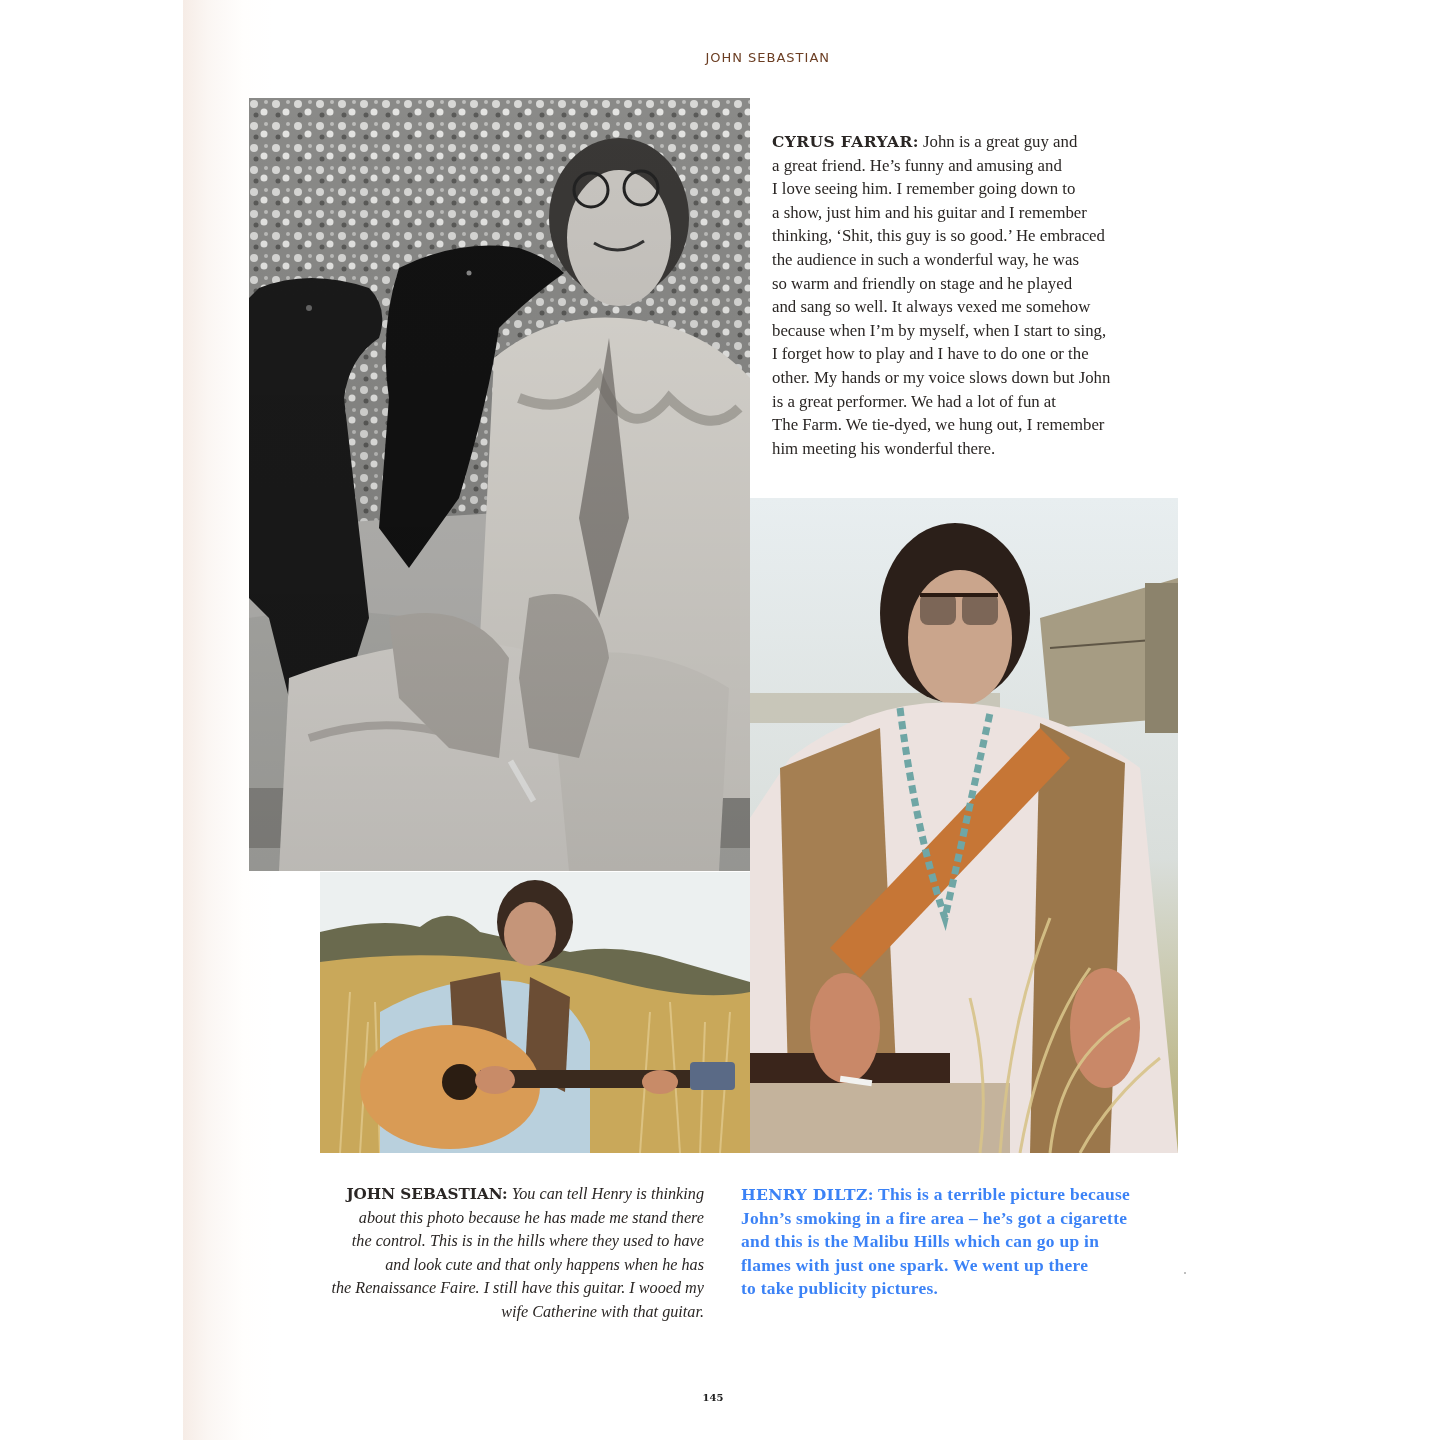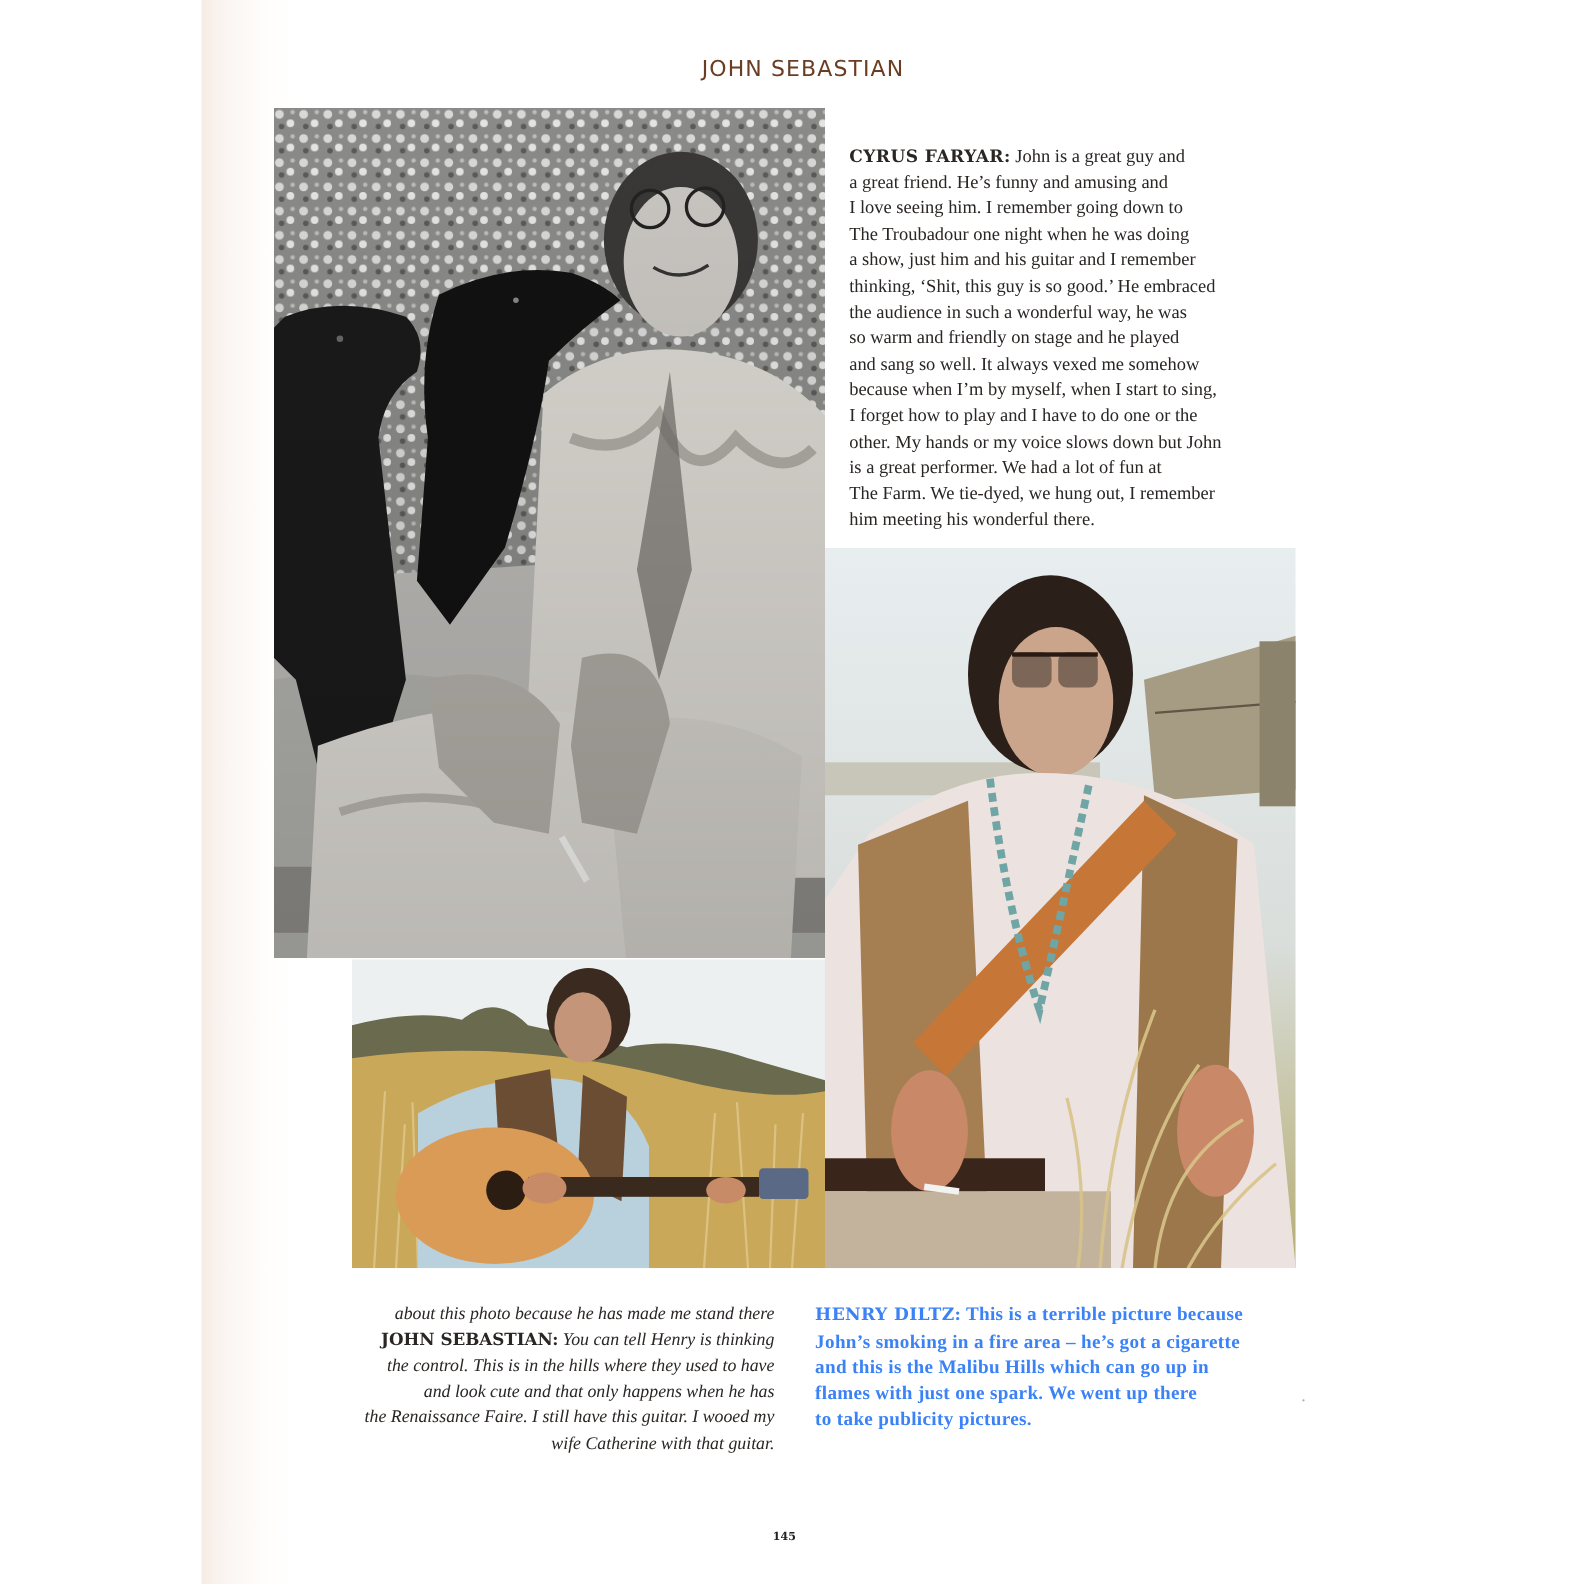--- a/index.html
+++ b/index.html
@@ -7,22 +7,22 @@
       width: 1445px; height: 1445px; position: relative; overflow: hidden;
       background: #ffffff;
       font-family: "Liberation Serif", "DejaVu Serif", serif;
     }
     .outer-white { position: absolute; left: 0; top: 0; width: 183px; height: 1445px; background: #ffffff; }
     .page {
       position: absolute; left: 183px; top: 0; width: 1262px; height: 1440px;
       background: linear-gradient(to right, #f6ece6 0px, #fbf6f3 25px, #fffefd 60px, #ffffff 90px);
     }
     .running-head {
-      position: absolute; left: 630px; top: 50px; width: 200px; text-align: center;
-      font-family: "DejaVu Sans", sans-serif; font-size: 20px; letter-spacing: 1px;
+      position: absolute; left: 630px; top: 50px; width: 200px; text-align: right;
+      font-family: "DejaVu Sans", sans-serif; font-size: 13px; letter-spacing: 1px;
       color: #6b3d22; font-weight: normal;
     }
     .photo { position: absolute; overflow: hidden; }
     .photo svg { display: block; width: 100%; height: 100%; }
 
     .ph-bw { left: 249px; top: 98px; width: 501px; height: 773px; }
     .ph-right { left: 750px; top: 498px; width: 428px; height: 655px; }
     .ph-guitar { left: 320px; top: 872px; width: 430px; height: 281px; }
 
     .quote { position: absolute; color: #2a2624; }
@@ -204,37 +204,36 @@
 
     <ellipse cx="175" cy="208" rx="20" ry="14" fill="#c88b68"></ellipse>
     <ellipse cx="340" cy="210" rx="18" ry="12" fill="#c88b68"></ellipse>
   </svg>
 </div>
 
 <div class="quote q-cyrus">
   <span class="line"><span class="speaker">CYRUS FARYAR:</span><span> John is a great guy and</span></span>
   <span class="line">a great friend. He’s funny and amusing and</span>
   <span class="line">I love seeing him. I remember going down to</span>
-  <span class="line">The Troubadour one night when he was doing</span>
   <span class="line">a show, just him and his guitar and I remember</span>
   <span class="line">thinking, ‘Shit, this guy is so good.’ He embraced</span>
   <span class="line">the audience in such a wonderful way, he was</span>
   <span class="line">so warm and friendly on stage and he played</span>
   <span class="line">and sang so well. It always vexed me somehow</span>
   <span class="line">because when I’m by myself, when I start to sing,</span>
   <span class="line">I forget how to play and I have to do one or the</span>
   <span class="line">other. My hands or my voice slows down but John</span>
   <span class="line">is a great performer. We had a lot of fun at</span>
   <span class="line">The Farm. We tie-dyed, we hung out, I remember</span>
   <span class="line">him meeting his wonderful there.</span>
 </div>
 
 <div class="quote q-john">
+  <span class="line"><span class="speaker">JOHN SEBASTIAN:</span><span> You can tell Henry is thinking</span></span>
   <span class="line">about this photo because he has made me stand there</span>
-  <span class="line"><span class="speaker">JOHN SEBASTIAN:</span><span> You can tell Henry is thinking</span></span>
   <span class="line">the control. This is in the hills where they used to have</span>
   <span class="line">and look cute and that only happens when he has</span>
   <span class="line">the Renaissance Faire. I still have this guitar. I wooed my</span>
   <span class="line">wife Catherine with that guitar.</span>
 </div>
 
 <div class="quote q-henry">
   <span class="line"><span class="speaker">HENRY DILTZ:</span><span class="body-text"> This is a terrible picture because</span></span>
   <span class="line body-text">John’s smoking in a fire area – he’s got a cigarette</span>
   <span class="line body-text">and this is the Malibu Hills which can go up in</span>

